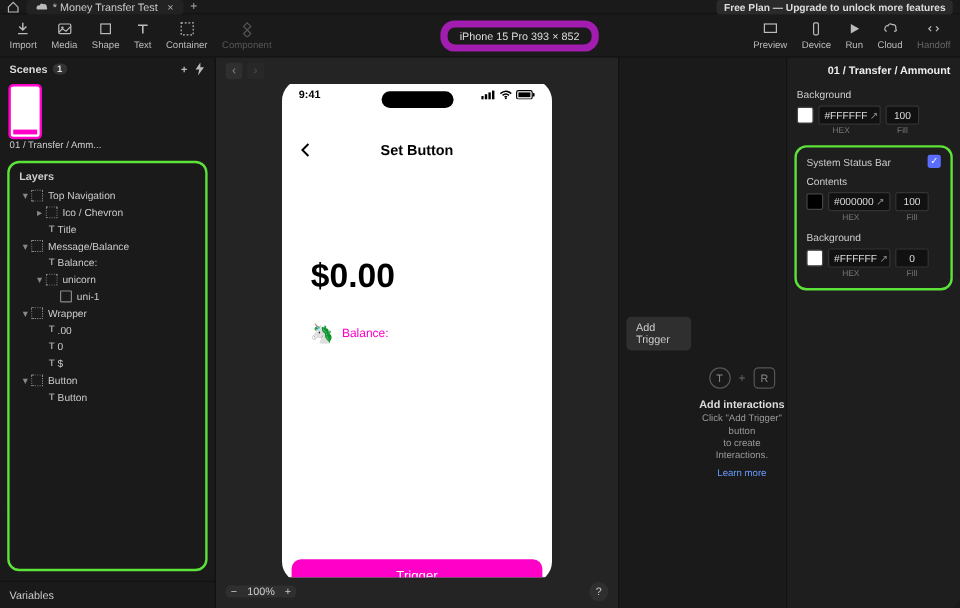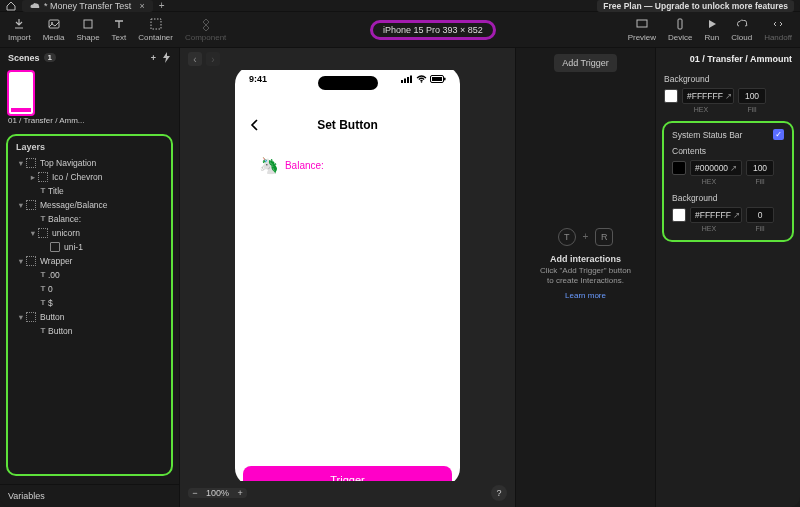--- a/index.html
+++ b/index.html
@@ -14,27 +14,27 @@
   .topbar .flex { flex: 1; }
   .topbar .freeplan { font-size: 8.5px; background: #2a2a2a; padding: 1px 6px; border-radius: 3px; cursor: pointer; color: #ddd; font-weight: 600; }
 
   
   .toolbar { height: 36px; display: flex; align-items: center; padding: 0 8px; background: #1a1a1a; border-bottom: 1px solid #111; }
   .toolbar .tb-item { display: flex; flex-direction: column; align-items: center; gap: 2px; margin-right: 12px; cursor: pointer; color: #bbb; }
   .toolbar .tb-item:last-of-type { color: #666; }
   .toolbar .tb-label { font-size: 8px; }
   .toolbar .tb-icon { width: 14px; height: 14px; display: flex; align-items: center; justify-content: center; }
   .toolbar .flex { flex: 1; display: flex; justify-content: center; }
-  .toolbar .device-badge { border: 3px solid #a21caf; border-radius: 12px; padding: 2px 10px; font-size: 9px; color: #ddd; }
+  .toolbar .device-badge { border: 6px solid #a21caf; border-radius: 12px; padding: 2px 10px; font-size: 9px; color: #ddd; }
 
   
   .main { display: flex; height: 459px; }
   .left { width: 180px; background: #1a1a1a; border-right: 1px solid #111; display: flex; flex-direction: column; }
   .center { flex: 1; background: #242424; display: flex; flex-direction: column; position: relative; }
-  .midpanel { width: 140px; background: #1a1a1a; border-left: 1px solid #111; display: flex; flex-direction: column; align-items: center; }
+  .midpanel { width: 140px; background: #1a1a1a; border-left: 1px solid #111; display: flex; flex-direction: row; align-items: center; justify-content: center; }
   .right { width: 145px; background: #1e1e1e; border-left: 1px solid #111; display: flex; flex-direction: column; }
 
   
   .panel-header { display: flex; align-items: center; padding: 4px 8px; font-size: 9px; font-weight: 600; color: #ddd; }
   .panel-header .count { background: #333; border-radius: 6px; padding: 0 4px; margin-left: 4px; font-size: 8px; }
   .panel-header .flex { flex: 1; }
   .panel-header .ic { color: #bbb; cursor: pointer; margin-left: 6px; }
   .scene-thumb { margin: 4px 8px; }
   .scene-thumb .frame { width: 26px; height: 44px; background: #fff; border: 1px solid #ff00c8; border-radius: 3px; box-shadow: 0 0 0 1px #ff00c8; position: relative; }
   .scene-thumb .frame::after { content: ""; position: absolute; bottom: 2px; left: 2px; right: 2px; height: 4px; background: #ff00c8; }
@@ -346,20 +346,21 @@
         </div>
         <div class="notch"></div>
         <div class="nav-row">
           <span class="back">
               <svg width="10" height="14" viewBox="0 0 10 14">
                 <path d="M8 2 L3 7 L8 12" stroke="#000" stroke-width="1.6" fill="none"></path>
               </svg>
             </span>
           <span class="title">Set Button</span>
         </div>
+        <div class="amount">$0.00</div>
         <div class="balance-row">
           <span class="unicorn">🦄</span>
           <span class="lbl">Balance:</span>
         </div>
         <div class="continue">Trigger</div>
       </div>
     </div>
     <div class="center-bottom">
       <div class="zoom">
         <span class="zb">−</span>

